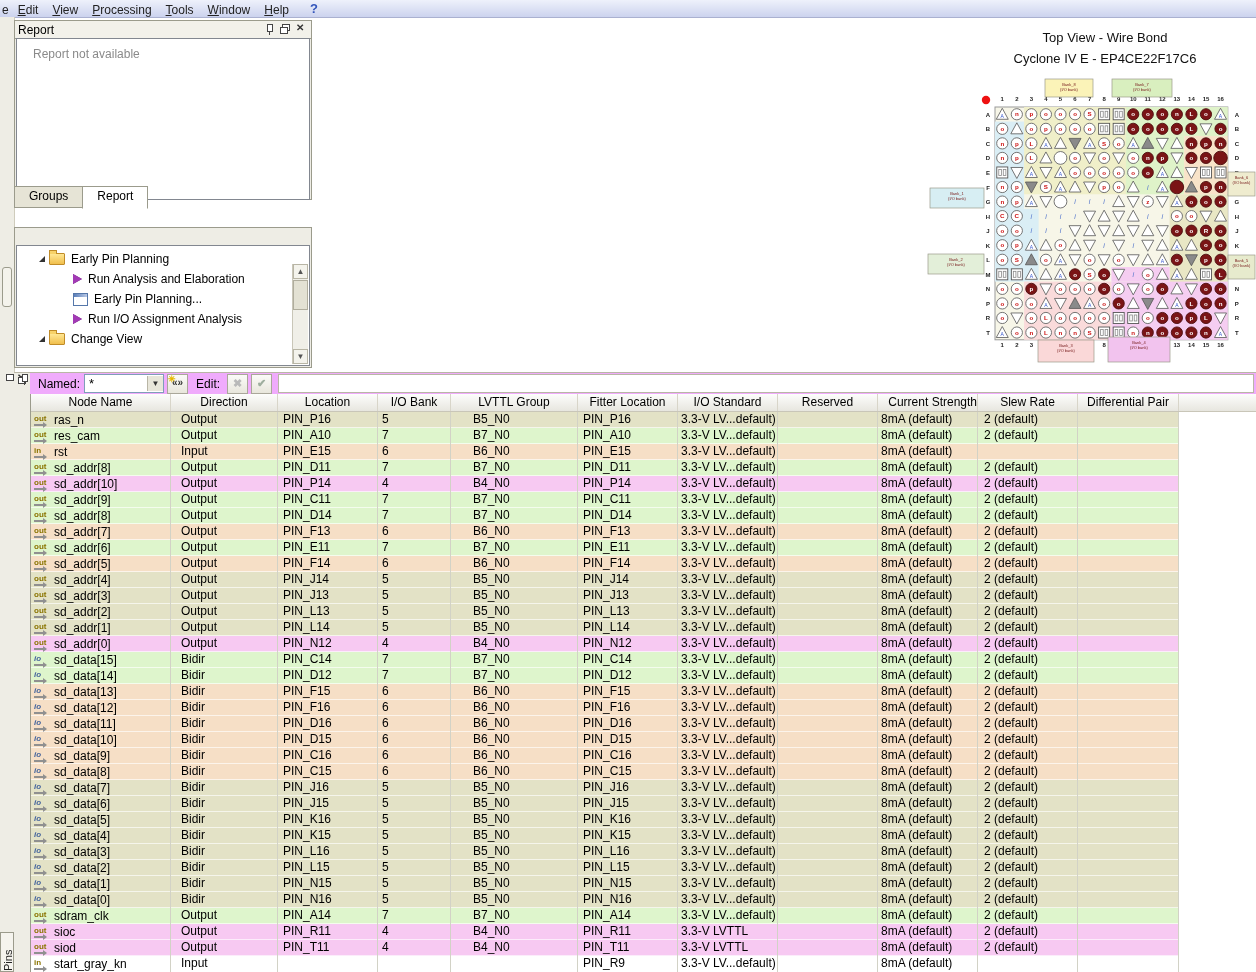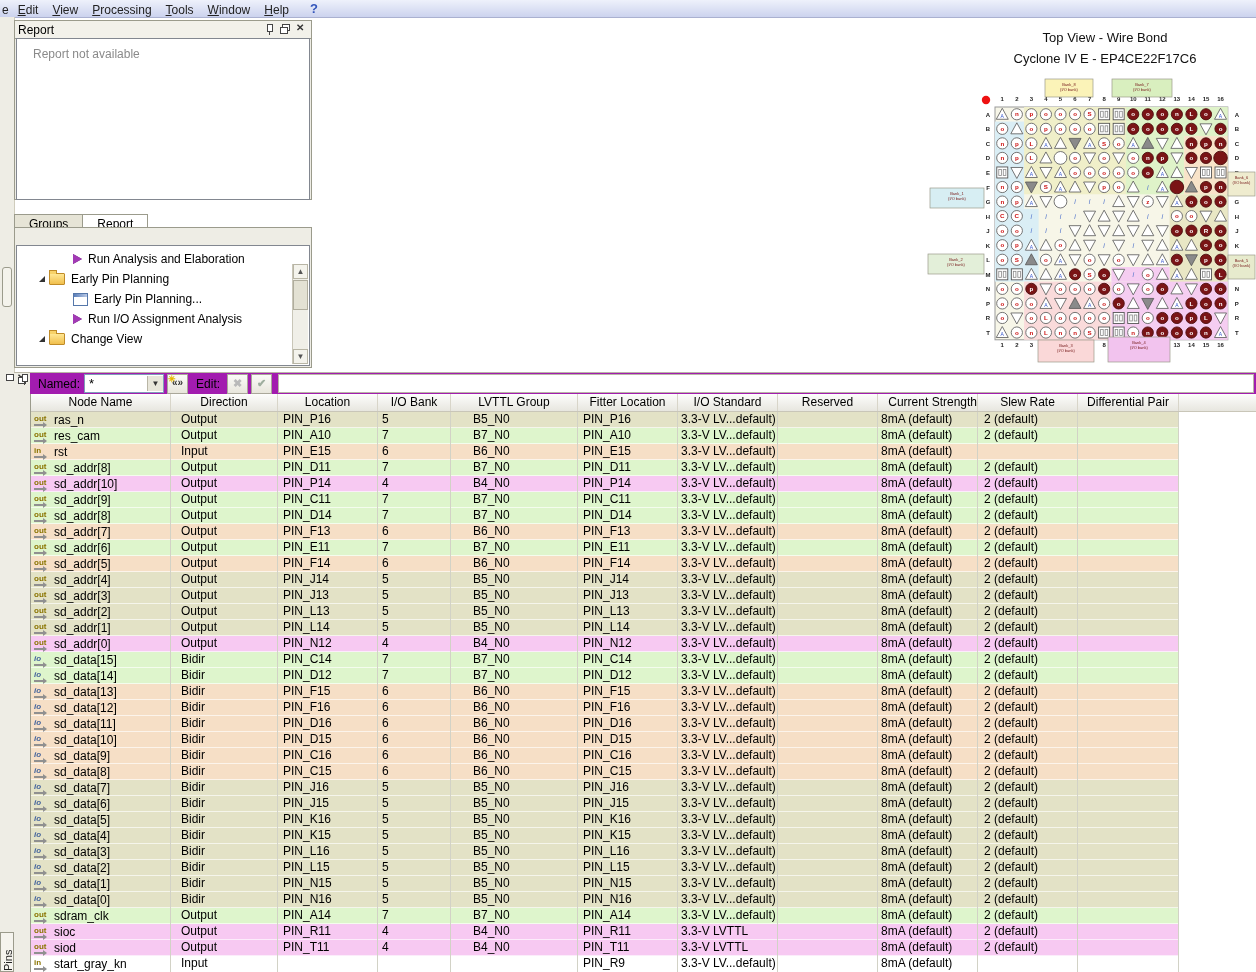--- a/index.html
+++ b/index.html
@@ -27,21 +27,21 @@
     align-items:center;padding:0 3px;font-size:12px;}
   .panel-title .t{flex:1;}
   .wi{width:14px;height:13px;position:relative;margin-left:2px;cursor:default;}
   .wi-close::before{content:"✕";position:absolute;left:2px;top:-1px;font-size:10px;color:#333;font-weight:bold;}
   .wi-float::before{content:'';position:absolute;right:2px;top:1px;width:6px;height:5px;border:1px solid #444;background:#fff;}
   .wi-float::after{content:'';position:absolute;left:2px;top:4px;width:6px;height:5px;border:1px solid #444;background:#fff;}
   .wi-pin::before{content:'';position:absolute;left:5px;top:1px;width:4px;height:6px;background:#fff;border:1px solid #444;}
   .wi-pin::after{content:'';position:absolute;left:7px;top:8px;width:1px;height:4px;background:#444;}
   .panel-body{position:absolute;left:1px;right:1px;background:#fff;border:1px solid #828790;}
   #report-body-text{color:#8a8a8a;padding:8px 0 0 16px;}
-  #report-tabs{position:absolute;left:14px;top:214px;height:22px;display:flex;}
+  #report-tabs{position:absolute;left:14px;top:186px;height:22px;display:flex;}
   .tab{height:20px;line-height:19px;padding:0 14px;border:1px solid #9b9b8c;border-top:1px solid #9b9b8c;
     background:#e6e4d6;margin-right:-1px;font-size:12px;}
   .tab.active{background:#fff;border-bottom:1px solid #fff;height:21px;}
   
   .tree-row{height:20px;display:flex;align-items:center;position:relative;}
   .expander{width:0;height:0;border-bottom:6px solid #333;border-left:6px solid transparent;margin-right:4px;}
   .ico-run{width:0;height:0;border-left:9px solid #a23ab5;border-top:5px solid transparent;
     border-bottom:5px solid transparent;margin-right:6px;filter:drop-shadow(0 0 0.5px #5e1d6b);}
   .ico-folder{width:14px;height:10px;background:linear-gradient(#ffe793,#f0bf4d);border:1px solid #c08c28;
     border-radius:1px;position:relative;margin-right:6px;}
@@ -57,21 +57,21 @@
   .vs-thumb{position:absolute;left:0;right:0;top:16px;height:28px;background:#e3e1d3;border:1px solid #b0ad9d;}
   
   #package-title1,#package-title2{position:absolute;left:980px;width:250px;text-align:center;font-size:13px;color:#111;}
   #package-title1{top:30px;}
   #package-title2{top:51px;}
   #package-svg{position:absolute;left:926px;top:20px;}
   
   #bottom-pane{position:absolute;left:14px;top:372px;width:1242px;height:600px;background:#fff;border-top:1px solid #b9b6a6;}
   #pane-iconstrip{position:absolute;left:0;top:0;width:16px;height:600px;background:#eeede5;border-right:1px solid #cfccbc;}
   #pane-iconstrip .wi{margin:3px 0 2px 1px;}
-  #pin-toolbar{position:absolute;left:16px;top:0;width:1226px;height:21px;background:#a21caf;
+  #pin-toolbar{position:absolute;left:16px;top:0;width:1226px;height:21px;background:#f0abfc;
     border-bottom:1px solid #c8c5b5;display:flex;align-items:center;}
   #pin-toolbar .lbl{margin:0 4px 0 8px;}
   #named-combo{width:78px;height:17px;background:#fff;border:1px solid #7f9db9;display:flex;align-items:center;}
   #named-combo .val{flex:1;padding-left:4px;font-size:13px;line-height:10px;}
   #named-combo .arrow{width:15px;height:15px;background:#e8e6da;border-left:1px solid #b9b6a6;
     font-size:8px;text-align:center;line-height:15px;color:#333;}
   .tb-btn{width:19px;height:18px;border:1px solid #aaa79a;background:linear-gradient(#fbfbf8,#e8e6dc);
     margin-left:3px;text-align:center;line-height:16px;font-size:11px;position:relative;}
   #filter-btn{font-size:10px;font-weight:bold;color:#333;}
   #filter-btn::before{content:"✳";position:absolute;left:0px;top:-4px;color:#e8b800;font-size:9px;}
@@ -129,28 +129,28 @@
   </div>
 </div>
 <div id="report-tabs">
   <div class="tab">Groups</div>
   <div class="tab active">Report</div>
 </div>
 
 <div class="dock-panel" id="tasks-panel" style="left:14px;top:227px;width:298px;height:141px;">
   <div class="panel-body" style="top:17px;bottom:1px;">
     <div id="tasks-tree" style="padding-top:3px;">
-        <div class="tree-row" style="padding-left: 56px;">
-          <span class="ico-run"></span>
-          <span>Run Analysis and Elaboration</span>
-        </div>
         <div class="tree-row" style="padding-left: 22px;">
           <span class="expander"></span>
           <span class="ico-folder"></span>
           <span>Early Pin Planning</span>
+        </div>
+        <div class="tree-row" style="padding-left: 56px;">
+          <span class="ico-run"></span>
+          <span>Run Analysis and Elaboration</span>
         </div>
         <div class="tree-row" style="padding-left: 56px;">
           <span class="ico-dialog"></span>
           <span>Early Pin Planning...</span>
         </div>
         <div class="tree-row" style="padding-left: 56px;">
           <span class="ico-run"></span>
           <span>Run I/O Assignment Analysis</span>
         </div>
         <div class="tree-row" style="padding-left: 22px;">

